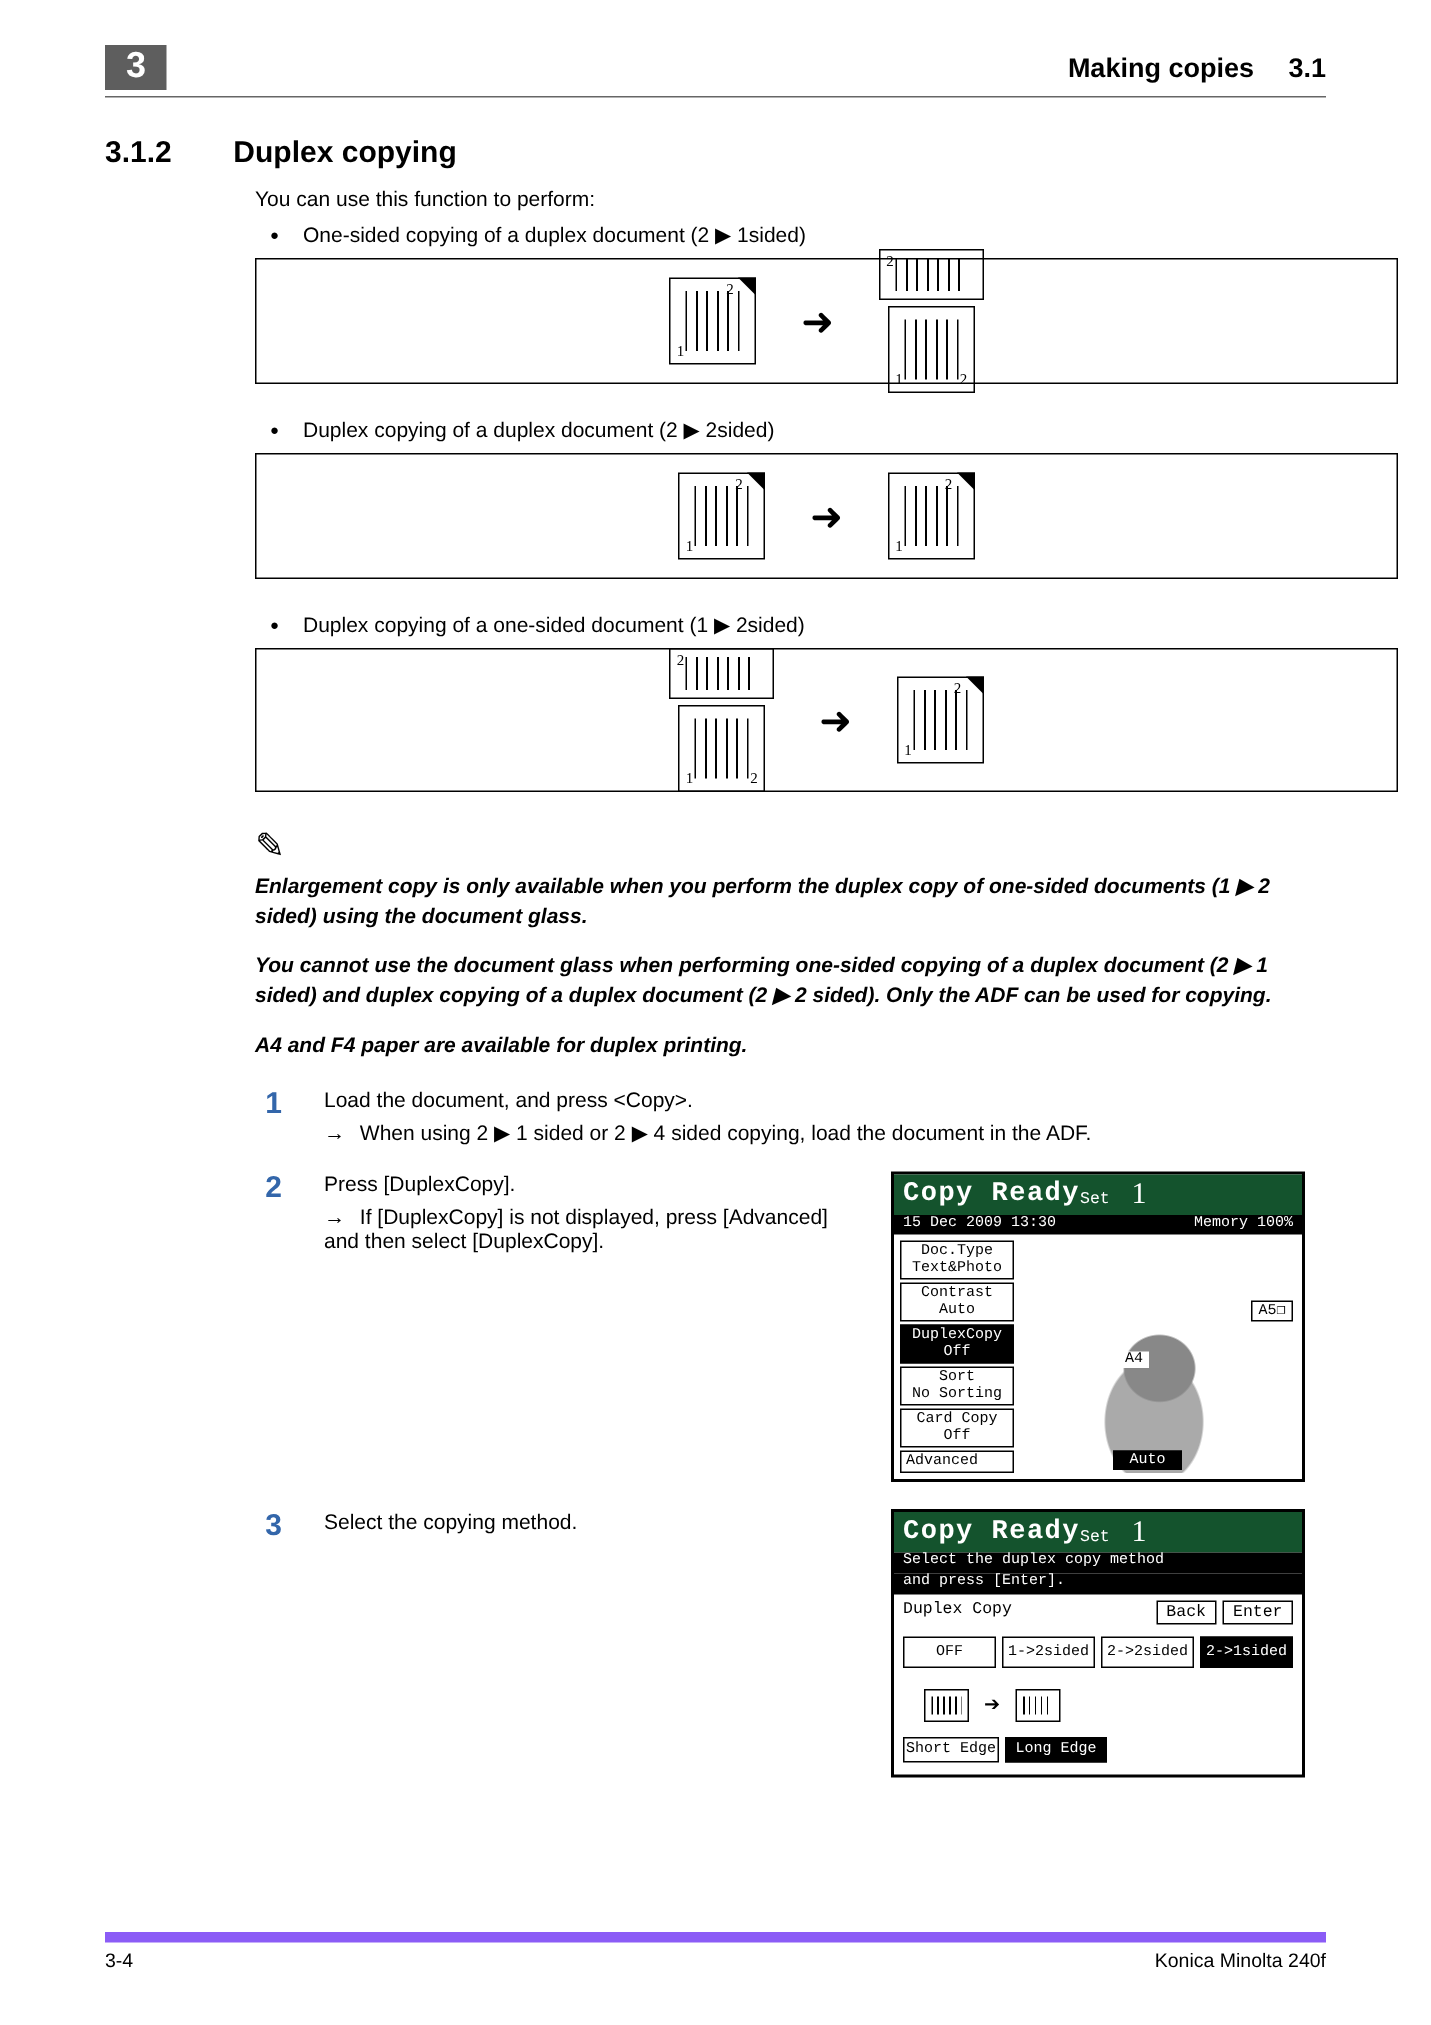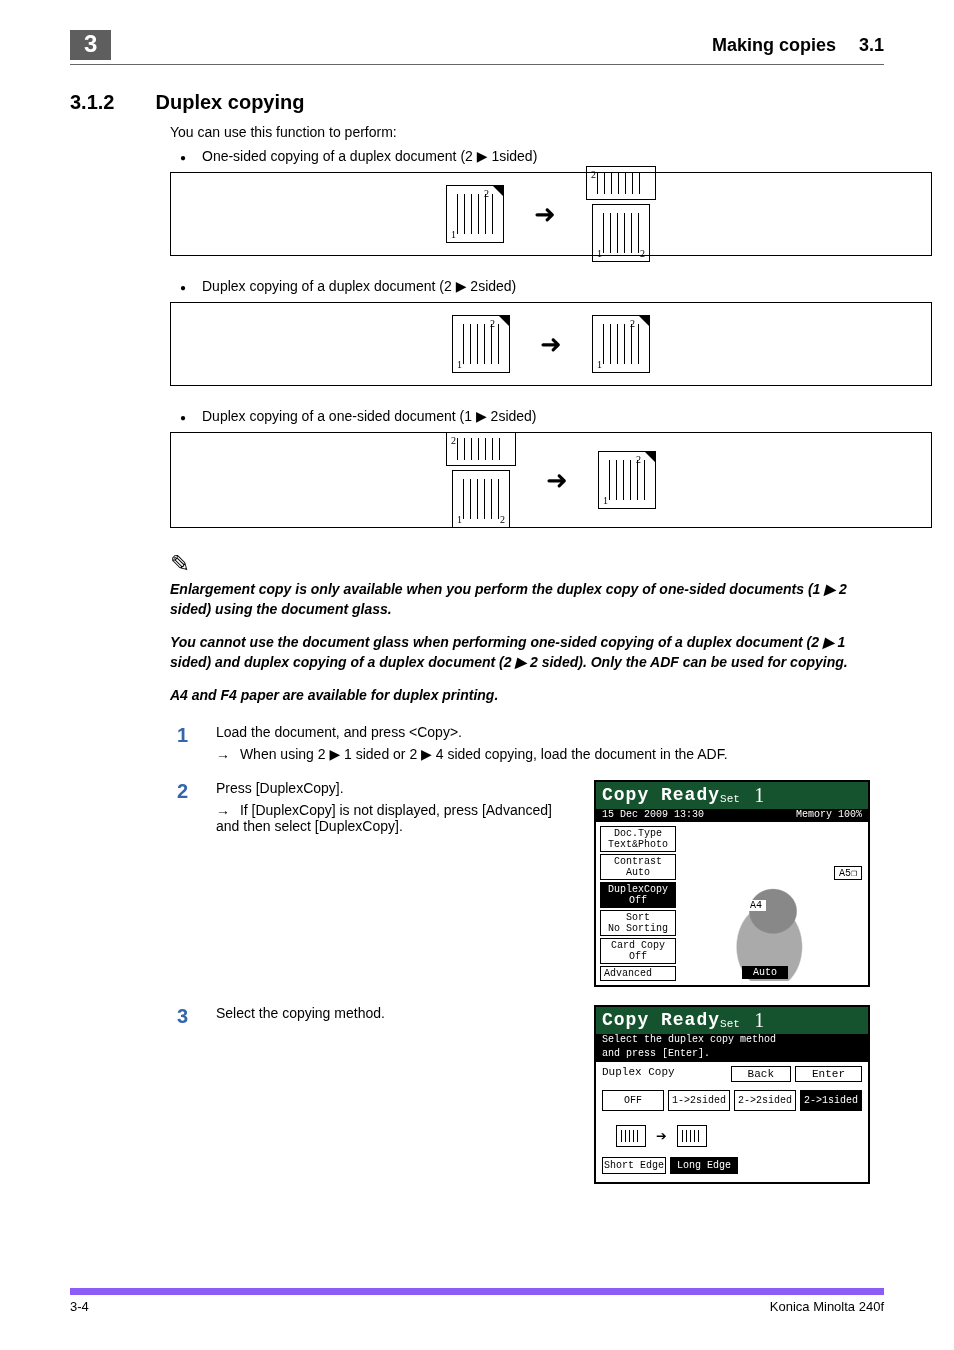--- a/index.html
+++ b/index.html
@@ -137,21 +137,21 @@
                 radial-gradient(ellipse at 48% 78%, #aaa 0 24%, transparent 25%);
     border: none;
   }
   .tag { position:absolute; border:1px solid #000; font-size:10px; padding:0 4px; background:#fff;}
   .tag.a5 { top:40px; right:2px; }
   .tag.a4 { top:74px; left:64px; border:none;}
   .tag.auto { bottom:2px; left:60px; background:#000; color:#fff; border:1px solid #000; padding:0 10px;}
   .lcd2-top { padding:4px 6px; display:flex; justify-content:space-between; align-items:flex-start; font-size:11px;}
   .lcd2-top .lbl { }
   .btns { display:flex; gap:4px; }
-  .btn-s { border:1.5px solid #000; padding:1px 16px; font-size:11px;}
+  .btn-s { border:1.5px solid #000; padding:1px 6px; font-size:11px;}
   .opt-row { display:flex; gap:4px; padding:4px 6px 8px 6px; justify-content:space-between;}
   .opt { border:1.5px solid #000; font-size:10px; padding:4px 2px; flex:1; text-align:center;}
   .opt.sel { background:#000; color:#fff; }
   .pic-row { display:flex; gap:10px; align-items:center; justify-content:flex-start; padding: 6px 10px 10px 20px; font-size:18px;}
   .mini { border:1.3px solid #000; width:28px; height:20px; position:relative; display:inline-block;}
   .mini::after{ content:""; position:absolute; inset:4px; background:repeating-linear-gradient(to right,#000 0 1px, transparent 1px 4px);}
   .edge-row { display:flex; gap:4px; padding:0 6px 8px 6px;}
   .footer {
     position: absolute;
     left: 70px; right: 70px; bottom: 36px;

